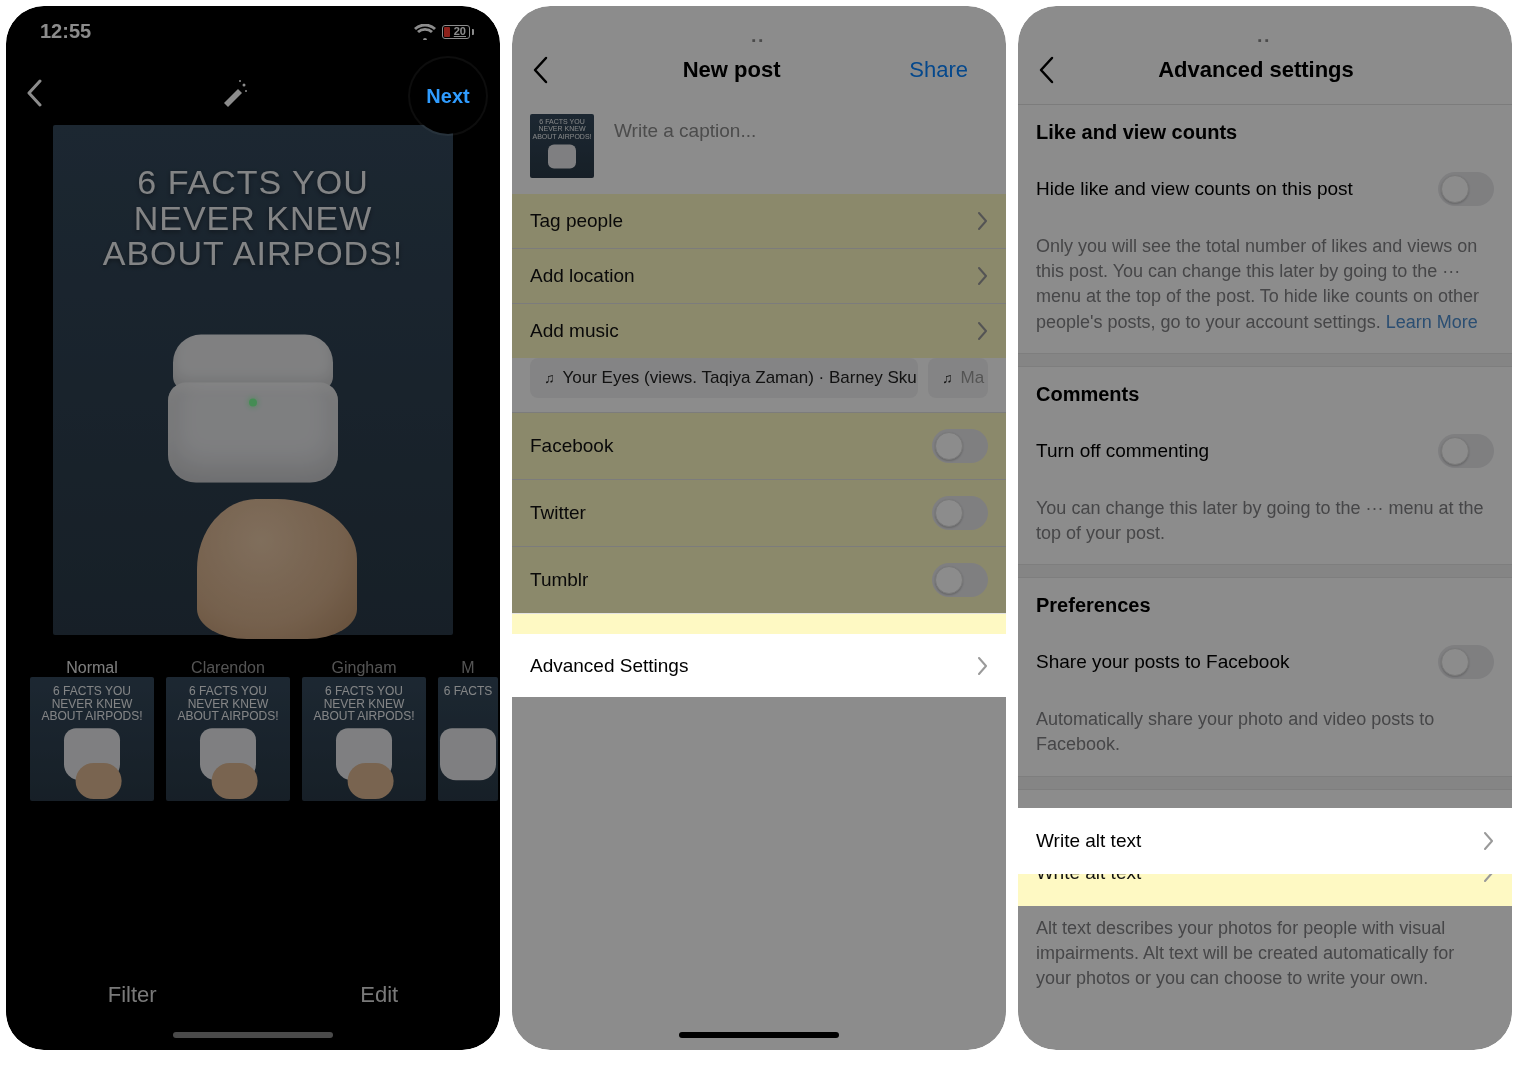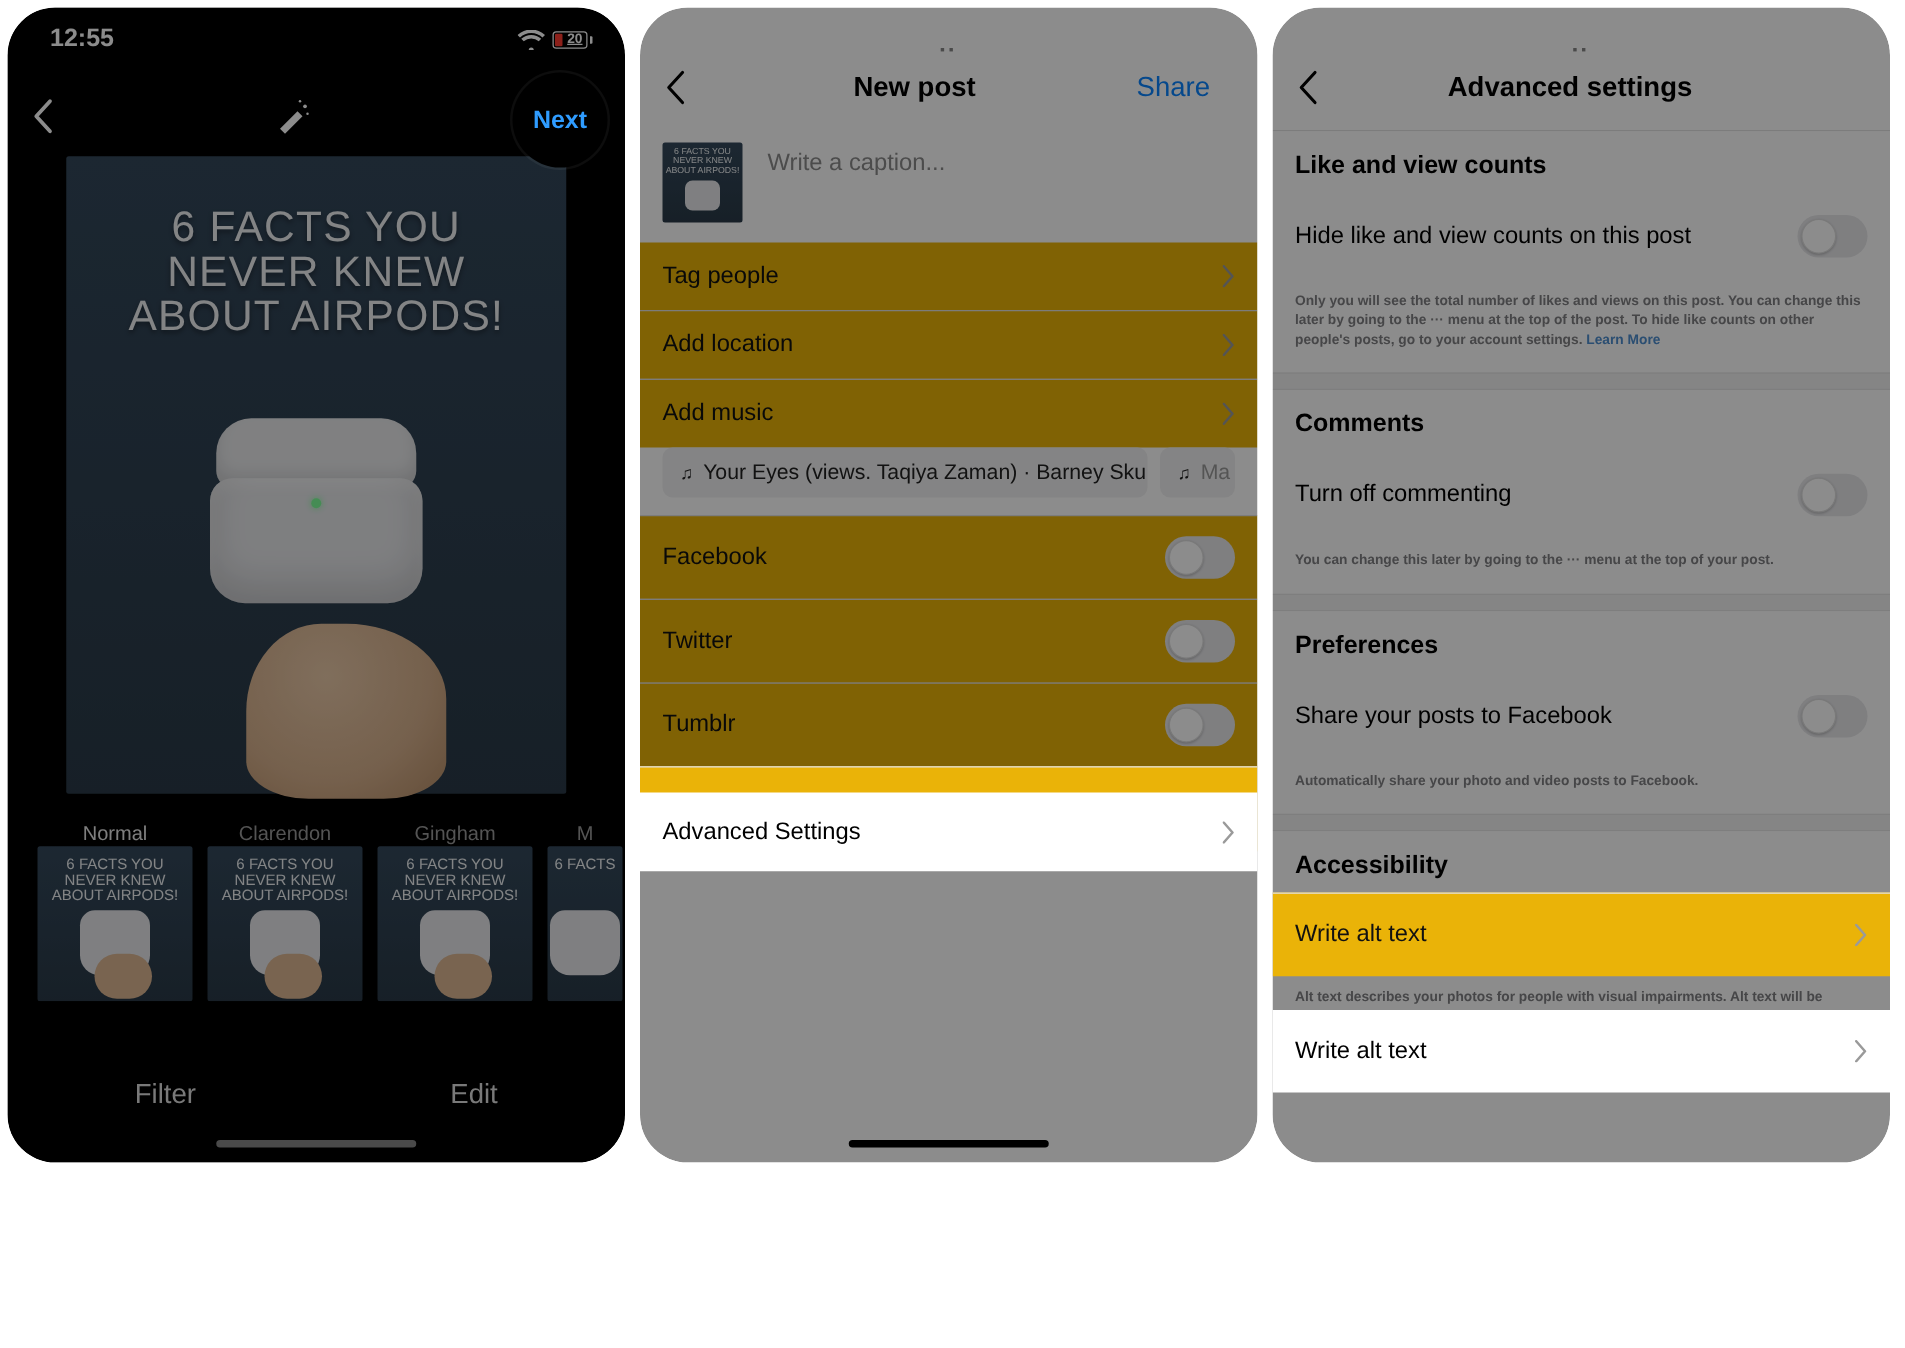--- a/index.html
+++ b/index.html
@@ -1,18 +1,18 @@
 <!DOCTYPE html>
 <html><head>
 <meta charset="utf-8">
 <style>
   * { margin: 0; padding: 0; box-sizing: border-box; }
   html, body { width: 1524px; height: 1078px; background: #fff; font-family: -apple-system, Helvetica, Arial, sans-serif; }
   .stage { display: flex; gap: 12px; padding: 6px; }
-  .phone { position: relative; width: 494px; height: 924px; background: #fff; border-radius: 38px; overflow: hidden; }
+  .phone { position: relative; width: 494px; height: 1044px; background: #fff; border-radius: 38px; overflow: hidden; }
   .screen { position: absolute; inset: 0; border-radius: 38px; overflow: hidden; }
   .dim { position: absolute; inset: 0; background: rgba(0,0,0,0.45); pointer-events: none; border-radius: 38px; }
 
   
   .p1 .screen { background: #000; color: #fff; }
   .statusbar { display:flex; align-items:center; justify-content:space-between; padding: 14px 26px 6px 34px; font-size: 20px; font-weight: 600; }
   .sb-right { display:flex; align-items:center; gap:6px; }
   .battery { display:inline-flex; align-items:center; gap:2px; }
   .batt-body { width:28px; height:14px; border:1.5px solid #fff; border-radius:3px; position:relative; }
   .batt-fill { position:absolute; left:1px; top:1px; bottom:1px; width:22%; background:#ff3b30; border-radius:1px; }
@@ -40,40 +40,40 @@
   .filter.partial { width:60px; flex:0 0 60px; }
   .filter.partial .thumb { width:60px; }
   .tabbar1 { position:absolute; bottom:42px; left:0; right:0; display:flex; justify-content:space-around; color:#dcdcdc; font-size:22px;align-items:flex-end; }
   .home-ind { position:absolute; bottom:12px; left:50%; transform:translateX(-50%); width:160px; height:6px; border-radius:3px; background:#888; }
 
   
   .screen-light { background:#fff; color:#000; }
   .header2, .header3 { display:flex; align-items:center; justify-content:space-between; padding: 50px 38px 20px 20px; font-size:22px; }
   .header2 .title, .header3 .title { font-weight:600; font-size:22px; }
   .share { color:#0a84ff; font-weight:500; }
-  .row { display:flex; align-items:center; justify-content:space-between; padding: 16px 18px; border-top:1px solid #e2e2e2; background:#eab308; font-size:19px; color:#111; }
+  .row { display:flex; align-items:center; justify-content:space-between; padding: 16px 18px; border-top:1px solid #e2e2e2; background:#fef9c3; font-size:19px; color:#111; }
   .row.first { border-top:none; }
   .chev-r svg { display:block; }
   .caption-row { display:flex; gap:20px; padding: 10px 18px 16px 18px; align-items:flex-start; }
   .cap-thumb { width:64px; height:64px; background:linear-gradient(#34485b,#2a3a48); border-radius:2px; position:relative; display:flex; align-items:center; justify-content:center; }
   .cap-thumb-text { font-family: Impact,'Arial Black',sans-serif; font-size:7px; color:#eef1f3; text-align:center; line-height:1.05; padding:4px 2px 0 2px; position:absolute; top:0; left:0; right:0;}
   .cap-thumb-case { position:absolute; left:50%; top:62%; transform:translate(-50%,-40%); width:28px; height:24px; background:#e7e8eb; border-radius:6px; }
   .cap-input { color:#8a8a8a; font-size:19px; padding-top:6px; }
   .music-chips { display:flex; gap:10px; padding: 0 18px 14px 18px; }
   .chip { background:#f1f1f2; border-radius:8px; padding:10px 14px; font-size:17px; color:#222; display:flex; align-items:center; gap:8px; white-space:nowrap; overflow:hidden; }
   .note { font-size:14px; }
   .toggle { width:56px; height:34px; background:#e7e7ea; border-radius:17px; position:relative; }
   .toggle .knob { position:absolute; left:3px; top:3px; width:28px; height:28px; background:#fff; border:1px solid #ddd; border-radius:50%; box-shadow:0 1px 2px rgba(0,0,0,.2); }
   .highlight-row { position:relative; z-index:25; }
   .statuspill { color:#888; letter-spacing:3px; font-size:11px; position:absolute; top:28px; left:50%; transform:translateX(-50%); }
   .home-ind.dark { background:#000; }
 
   
   .section-header { padding: 16px 18px 10px 18px; font-size:20px; font-weight:700; background:#fff; }
-  .desc { padding: 10px 18px 18px 18px; color:#808083; font-size:11px; line-height:1.4;font-weight:bold; }
+  .desc { padding: 10px 18px 18px 18px; color:#808083; font-size:18px; line-height:1.4; }
   .desc a { color:#4f8fcf; text-decoration:none; }
   .gap-gray { height:14px; background:#f2f2f3; border-top:1px solid #e6e6e6; border-bottom:1px solid #e6e6e6;}
   .toggle-row { display:flex; align-items:center; justify-content:space-between; padding: 18px 18px; background:#fff; font-size:19px; }
   .back-chev { width:22px; display:flex; }
 
   
   .icon-svg { fill: currentColor; }
 </style>
 </head>
 <body>

